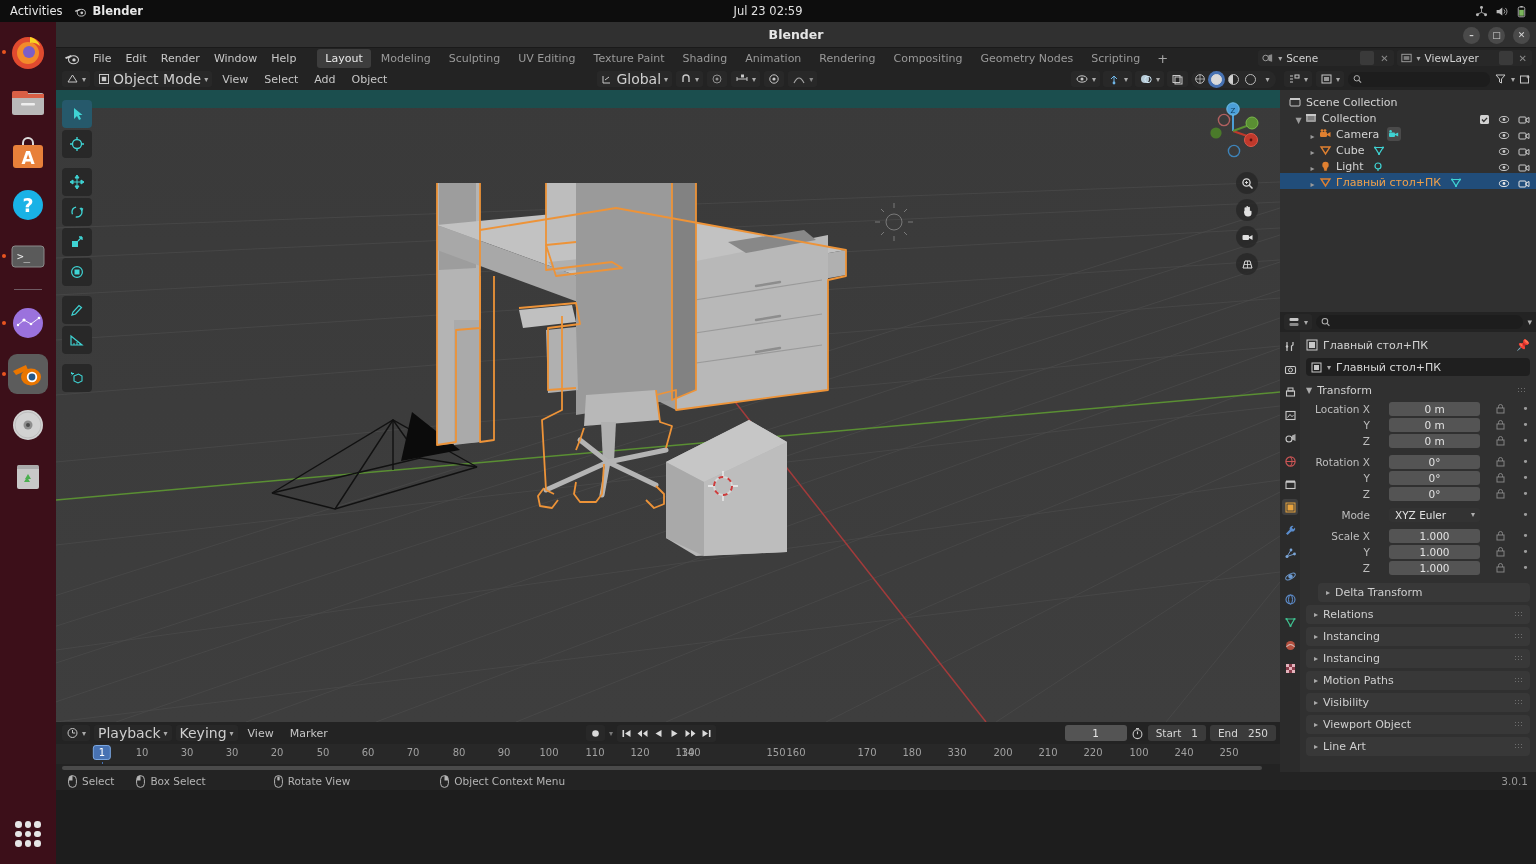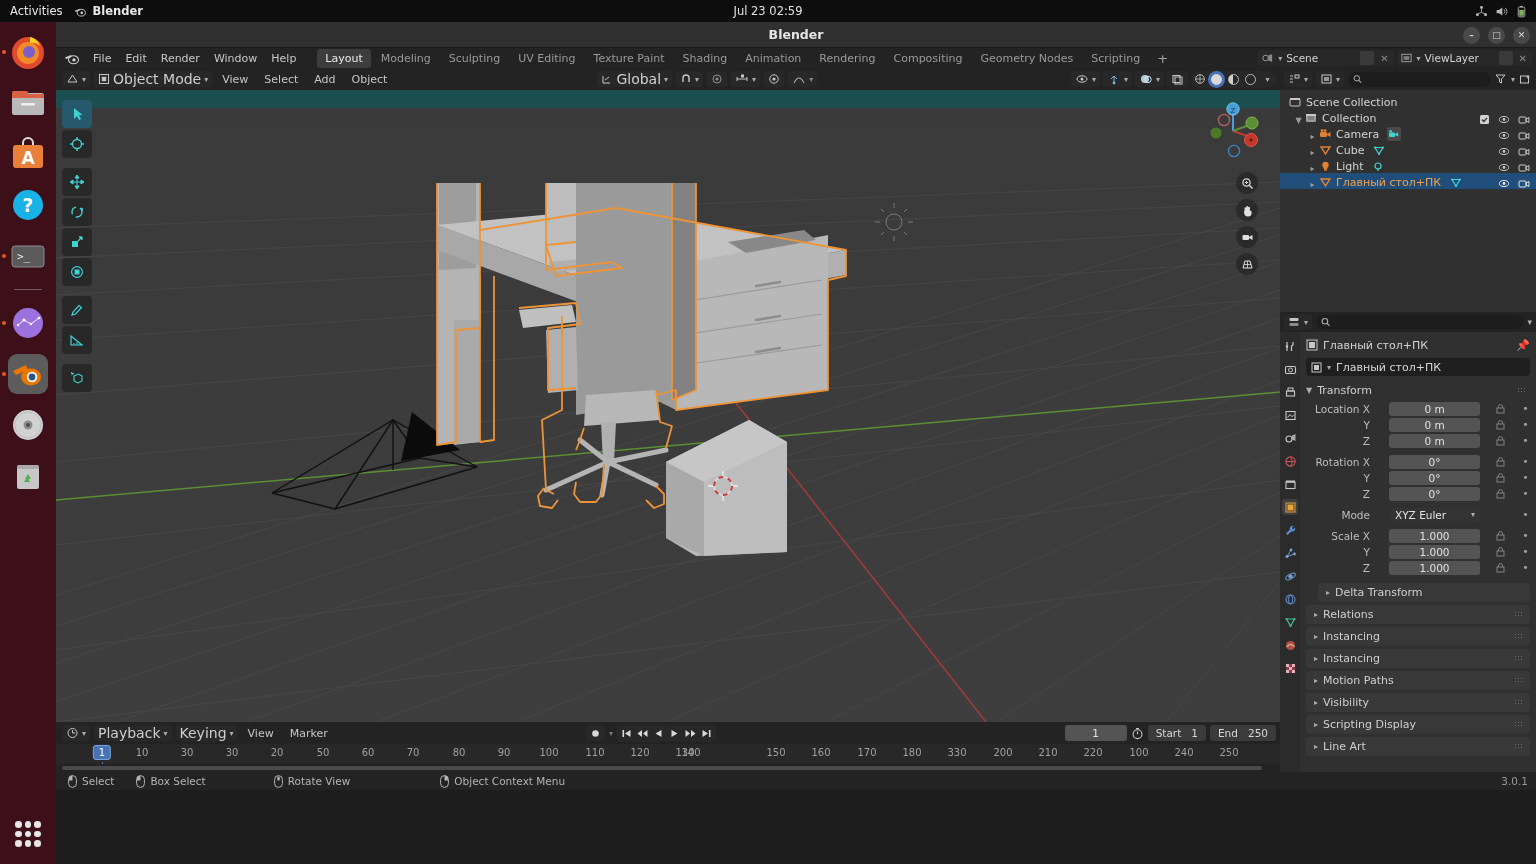--- a/index.html
+++ b/index.html
@@ -1191,21 +1191,21 @@
               <span>Motion Paths</span>
               <span class="grip"></span>
             </div>
             <div class="subpanel">
               <span class="arrow-r">▸</span>
               <span>Visibility</span>
               <span class="grip"></span>
             </div>
             <div class="subpanel">
               <span class="arrow-r">▸</span>
-              <span>Scripting Display</span>
+              <span>Viewport Object</span>
               <span class="grip"></span>
             </div>
             <div class="subpanel">
               <span class="arrow-r">▸</span>
               <span>Line Art</span>
               <span class="grip"></span>
             </div>
           </div>
         </div>
       </div>
@@ -1302,21 +1302,21 @@
         <div class="tick" style="left:312px">60</div>
         <div class="tick" style="left:357px">70</div>
         <div class="tick" style="left:403px">80</div>
         <div class="tick" style="left:448px">90</div>
         <div class="tick" style="left:493px">100</div>
         <div class="tick" style="left:539px">110</div>
         <div class="tick" style="left:584px">120</div>
         <div class="tick" style="left:629px">130</div>
         <div class="tick" style="left:635px">140</div>
         <div class="tick" style="left:720px">150</div>
-        <div class="tick" style="left:765px">160</div>
+        <div class="tick" style="left:740px">160</div>
         <div class="tick" style="left:811px">170</div>
         <div class="tick" style="left:856px">180</div>
         <div class="tick" style="left:901px">330</div>
         <div class="tick" style="left:947px">200</div>
         <div class="tick" style="left:992px">210</div>
         <div class="tick" style="left:1037px">220</div>
         <div class="tick" style="left:1083px">100</div>
         <div class="tick" style="left:1128px">240</div>
         <div class="tick" style="left:1173px">250</div>
       </div>

